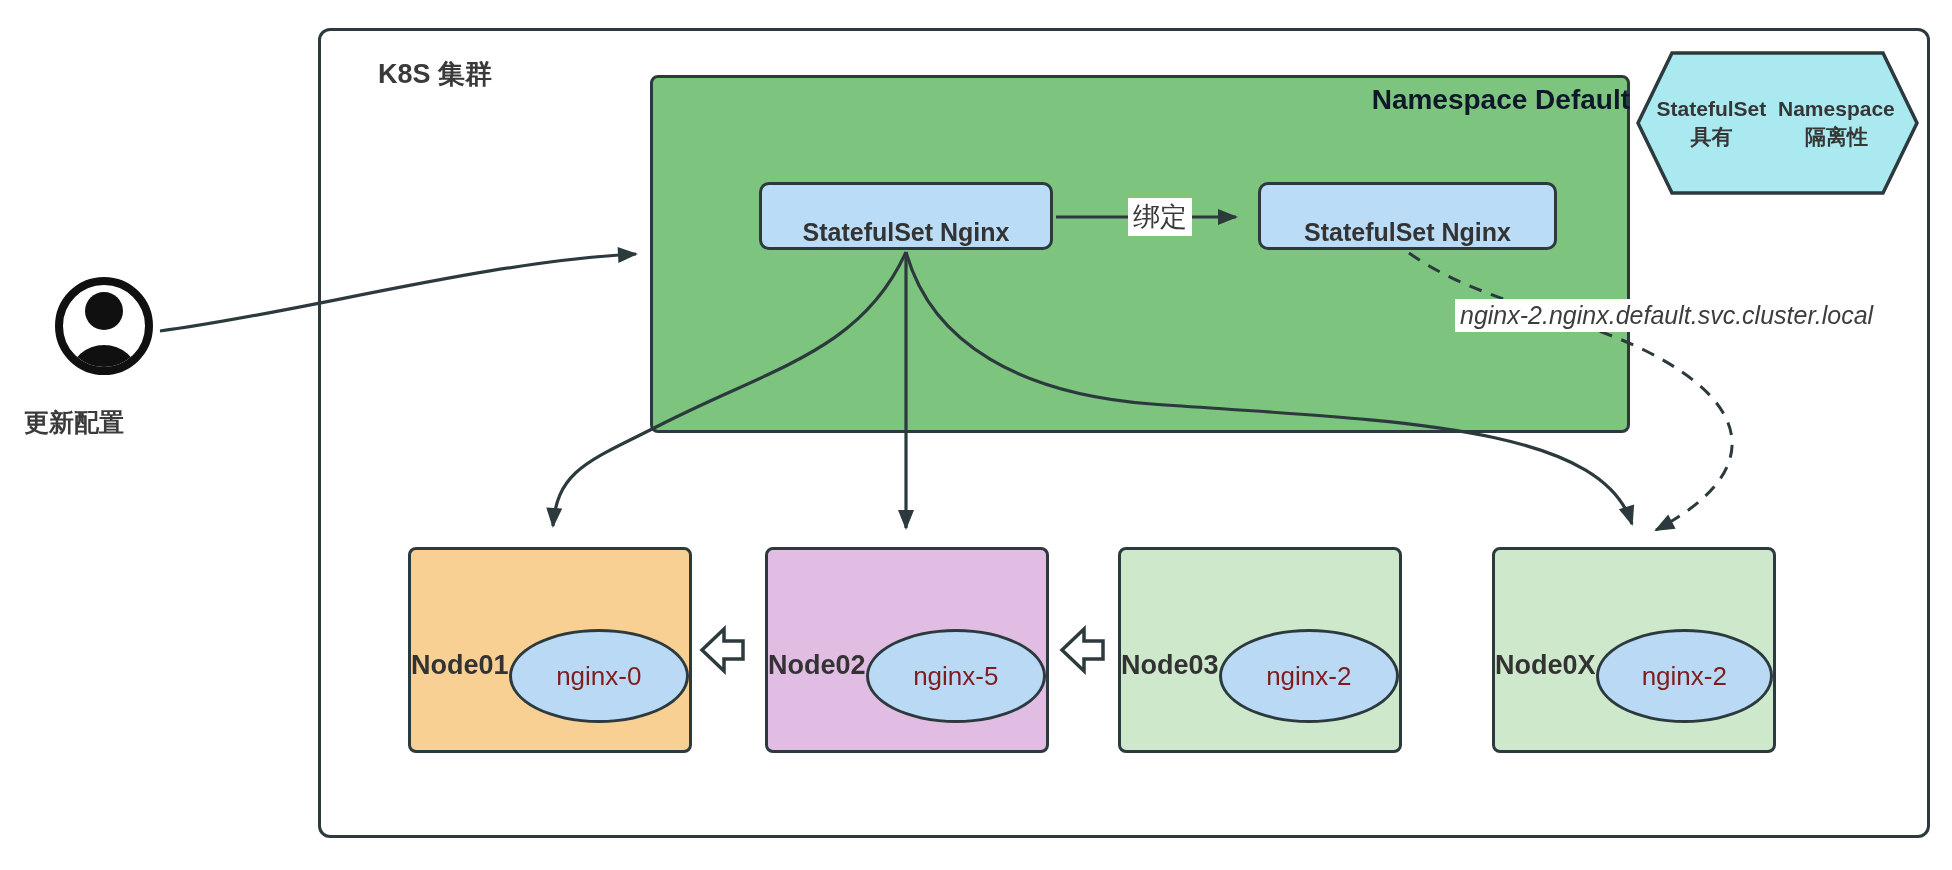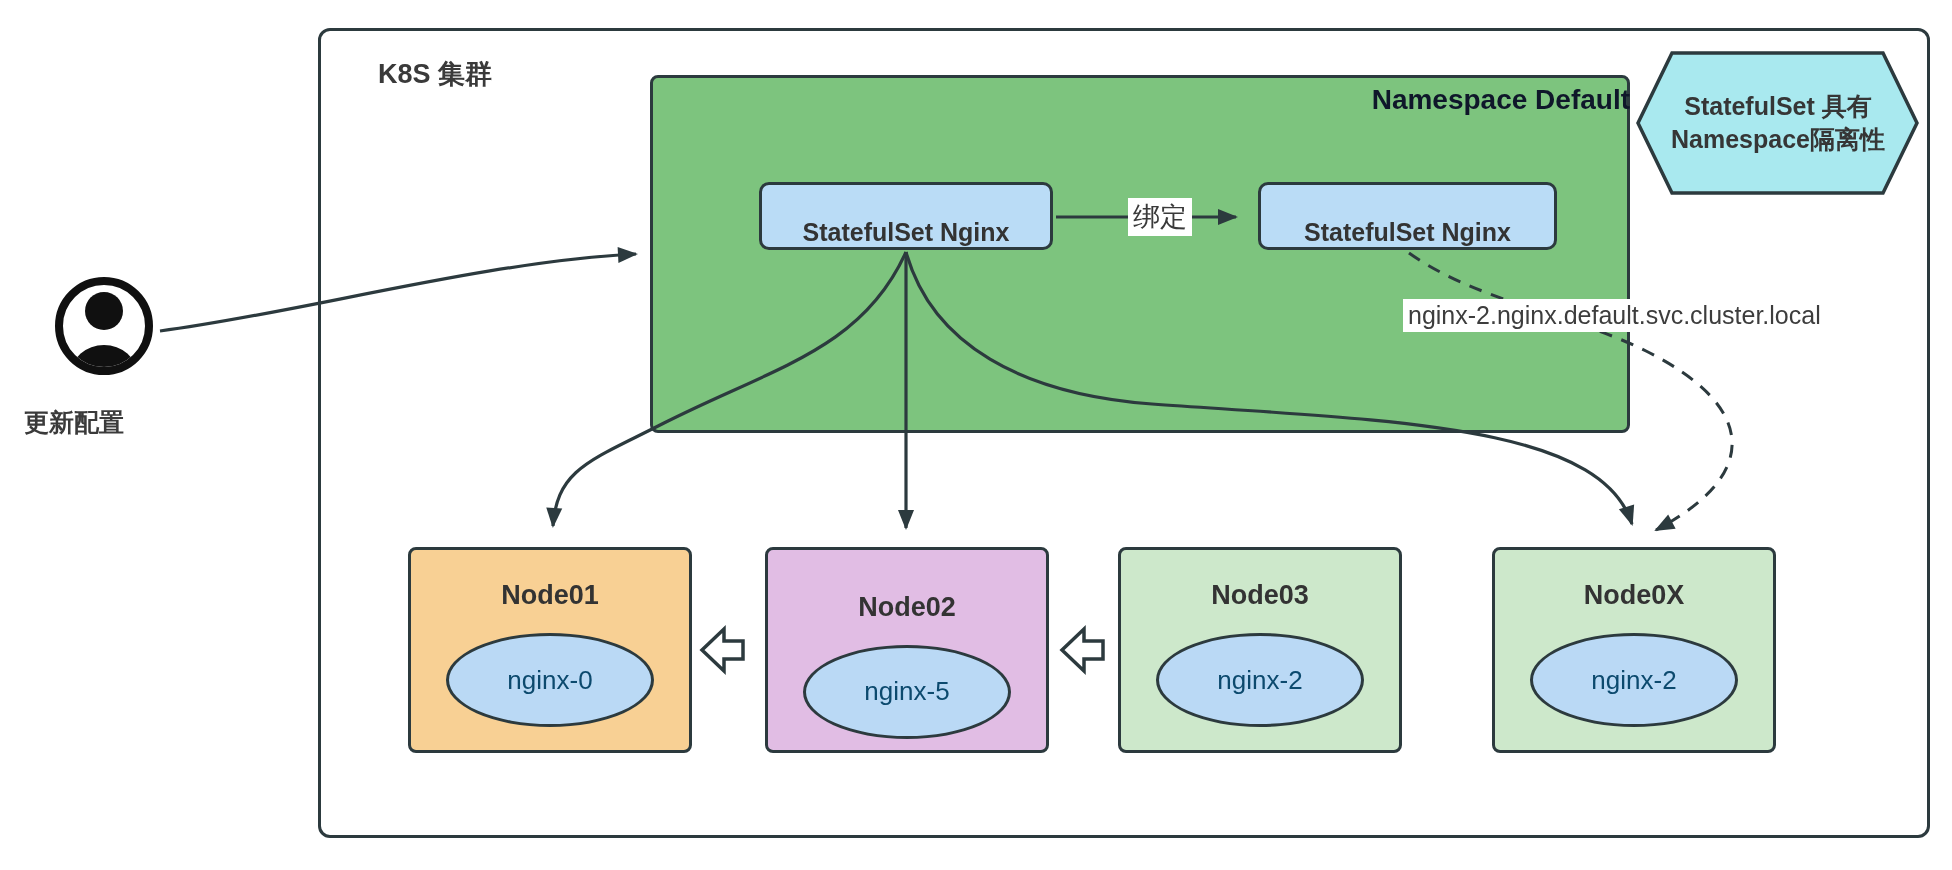--- a/index.html
+++ b/index.html
@@ -24,38 +24,38 @@
   
   .ss-box{height:68px;background:#badcf6;border:3px solid #2c3a3e;border-radius:10px;
     font-size:25px;font-weight:600;color:#333;align-items:flex-end;}
   .ss-left{left:759px;top:182px;width:294px;}
   .ss-right{left:1258px;top:182px;width:299px;}
 
   .bind-label{left:1160px;top:217px;transform:translate(-50%,-50%);
     background:#ffffff;padding:1px 5px;font-size:27px;color:#3a3a3a;z-index:6;}
 
   
-  .hex-text{left:1653px;top:62px;width:250px;height:122px;flex-direction:column;
-    font-size:25px;font-weight:bold;color:#363636;line-height:1.32;text-align:center;z-index:6;}
+  .hex-text{left:1653px;top:62px;width:250px;height:122px;flex-direction:row;
+    font-size:21px;font-weight:bold;color:#363636;line-height:1.32;text-align:center;z-index:6;}
 
   
-  .dns-label{left:1403px;top:299px;background:#ffffff;padding:2px 5px;
-    font-size:25px;color:#3d3d3d;white-space:nowrap;z-index:6;}
+  .dns-label{left:1455px;top:299px;background:#ffffff;padding:2px 5px;
+    font-size:25px;color:#3d3d3d;white-space:nowrap;z-index:6;font-style:italic;}
 
   
   .actor-label{left:24px;top:406px;width:165px;text-align:left;
     font-size:25px;font-weight:bold;}
 
   
   .node{top:547px;width:284px;height:206px;border:3px solid #2c3a3e;border-radius:8px;
-    display:flex;flex-direction:column;align-items:center;padding-top:30px;}
+    display:flex;flex-direction:row;align-items:center;padding-top:30px;}
   .node-title{font-size:27px;font-weight:600;color:#333;}
   .pod{width:202px;height:88px;margin-top:22px;border:3px solid #2c3a3e;border-radius:50%;
     background:#bad9f5;display:flex;align-items:center;justify-content:center;
-    font-size:26px;color:#0c4a6e;}
+    font-size:26px;color:#7f1d1d;}
   .node-1{left:408px;background:#f8d094;}
   .node-2{left:765px;background:#e1bde4;justify-content:center;}
   .node-3{left:1118px;background:#cde8cb;text-align:right;}
   .node-4{left:1492px;background:#cde8cb;}
 
   
   .overlay{position:absolute;left:0;top:0;width:1952px;height:870px;z-index:5;pointer-events:none;}
 </style>
 </head>
 <body>

